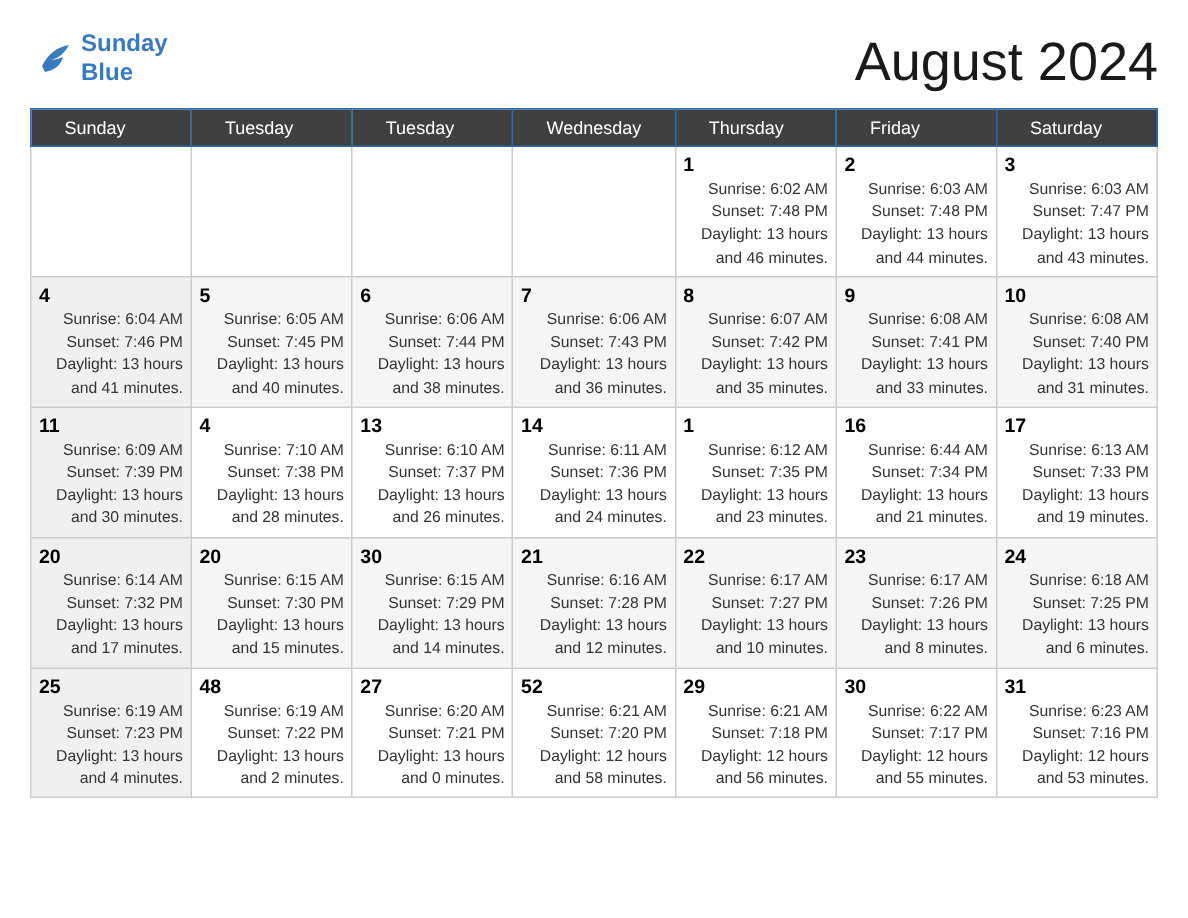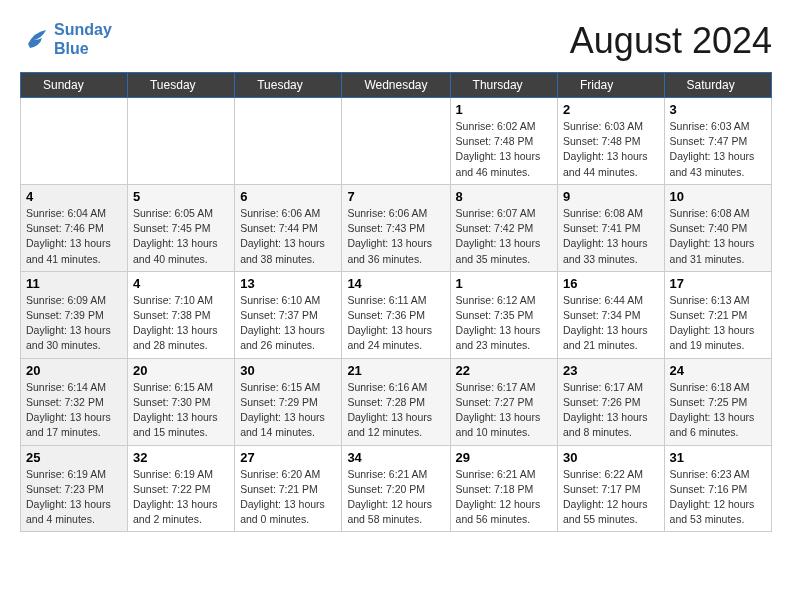--- a/index.html
+++ b/index.html
@@ -77,20 +77,21 @@
     .day-num {
       font-weight: bold;
       font-size: 13px;
       display: block;
       margin-bottom: 2px;
     }
     .day-info {
       color: #333;
       font-size: 10.5px;
       line-height: 1.45;
+      text-align: right;
     }
     .empty-cell {
       background: #fff !important;
     }
   </style>
 </head>
 <body>
 
 <div class="header-area">
   <div class="logo">
@@ -238,21 +239,21 @@
         <td>
           <span class="day-num">16</span>
           <div class="day-info">Sunrise: 6:44 AM
 Sunset: 7:34 PM
 Daylight: 13 hours
 and 21 minutes.</div>
         </td>
         <td>
           <span class="day-num">17</span>
           <div class="day-info">Sunrise: 6:13 AM
-Sunset: 7:21 PM
+Sunset: 7:33 PM
 Daylight: 13 hours
 and 19 minutes.</div>
         </td>
       </tr>
       <tr>
         <td>
           <span class="day-num">20</span>
           <div class="day-info">Sunrise: 6:14 AM
 Sunset: 7:32 PM
 Daylight: 13 hours
@@ -303,35 +304,35 @@
       </tr>
       <tr>
         <td>
           <span class="day-num">25</span>
           <div class="day-info">Sunrise: 6:19 AM
 Sunset: 7:23 PM
 Daylight: 13 hours
 and 4 minutes.</div>
         </td>
         <td>
-          <span class="day-num">32</span>
+          <span class="day-num">48</span>
           <div class="day-info">Sunrise: 6:19 AM
 Sunset: 7:22 PM
 Daylight: 13 hours
 and 2 minutes.</div>
         </td>
         <td>
           <span class="day-num">27</span>
           <div class="day-info">Sunrise: 6:20 AM
 Sunset: 7:21 PM
 Daylight: 13 hours
 and 0 minutes.</div>
         </td>
         <td>
-          <span class="day-num">34</span>
+          <span class="day-num">52</span>
           <div class="day-info">Sunrise: 6:21 AM
 Sunset: 7:20 PM
 Daylight: 12 hours
 and 58 minutes.</div>
         </td>
         <td>
           <span class="day-num">29</span>
           <div class="day-info">Sunrise: 6:21 AM
 Sunset: 7:18 PM
 Daylight: 12 hours

